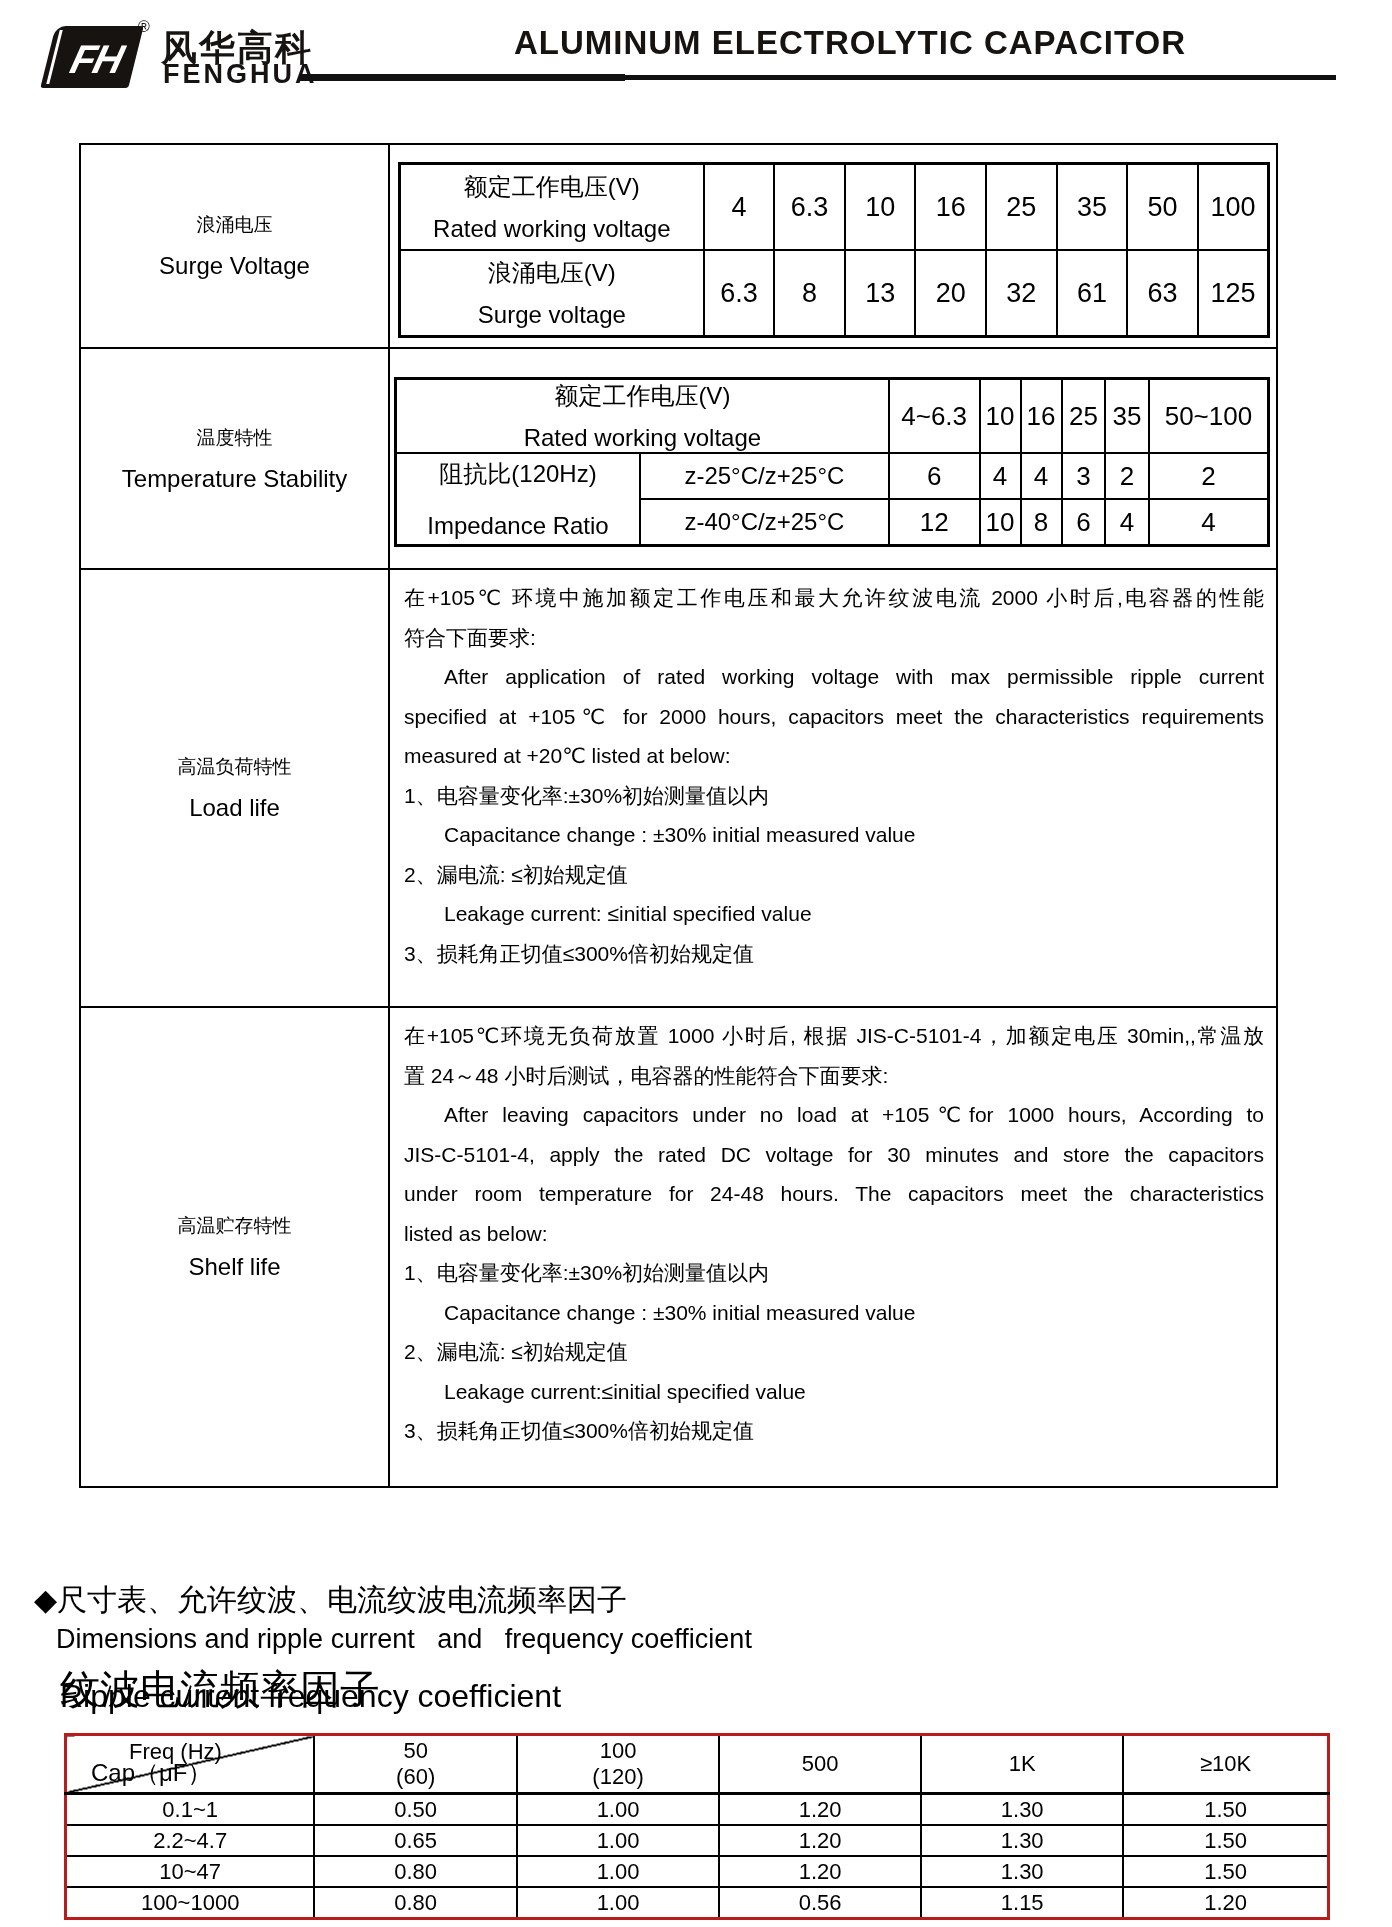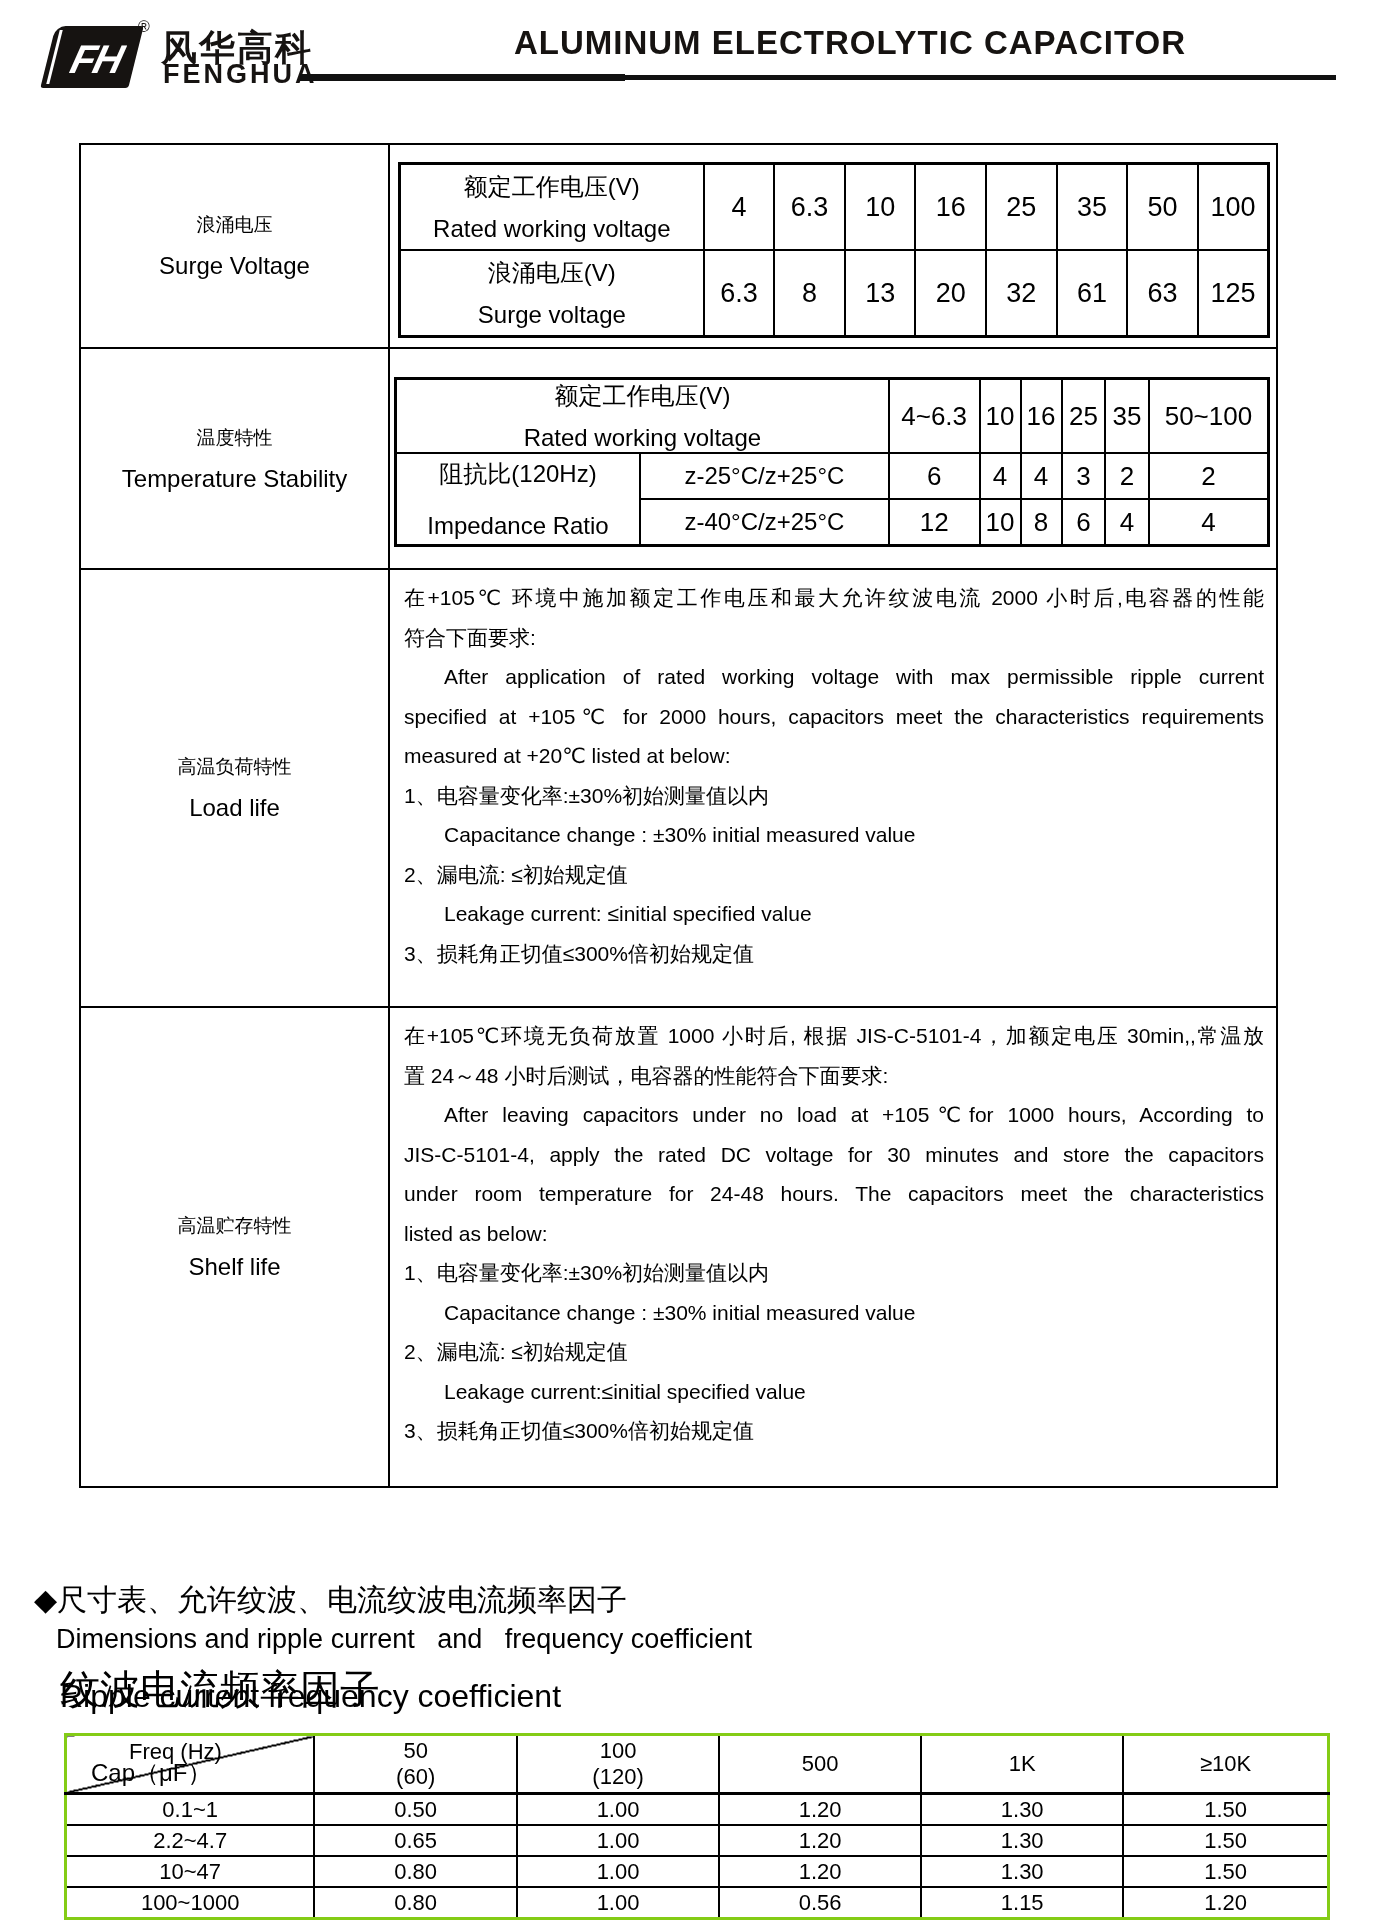--- a/index.html
+++ b/index.html
@@ -79,21 +79,21 @@
 
   
   .h-cn  { position:absolute; left:34px; top:1580px; font-size:30px; }
   .h-en  { position:absolute; left:56px; top:1624px; font-size:27px; white-space:pre; }
   .sub-cn{ position:absolute; left:60px; top:1662px; font-size:40px; }
   .sub-en{ position:absolute; left:60px; top:1678px; font-size:32px; }
 
   
   .freq-table {
     position:absolute; left:64px; top:1733px; width:1266px;
-    border-collapse:collapse; table-layout:fixed; border:3px solid #84cc16;
+    border-collapse:collapse; table-layout:fixed; border:3px solid #b91c1c;
   }
   .freq-table td { border:2px solid #000; text-align:center; vertical-align:middle; font-size:22px; padding:0; }
   .freq-table .f-head td { height:56px; border-bottom:3px solid #000; }
   .freq-table .f-row td { height:29px; }
   .diag-cell {
     position:relative;
     background-image:linear-gradient(to bottom right,
       transparent calc(50% - 1px), #000 calc(50% - 1px),
       #000 calc(50% + 1px), transparent calc(50% + 1px));
   }

